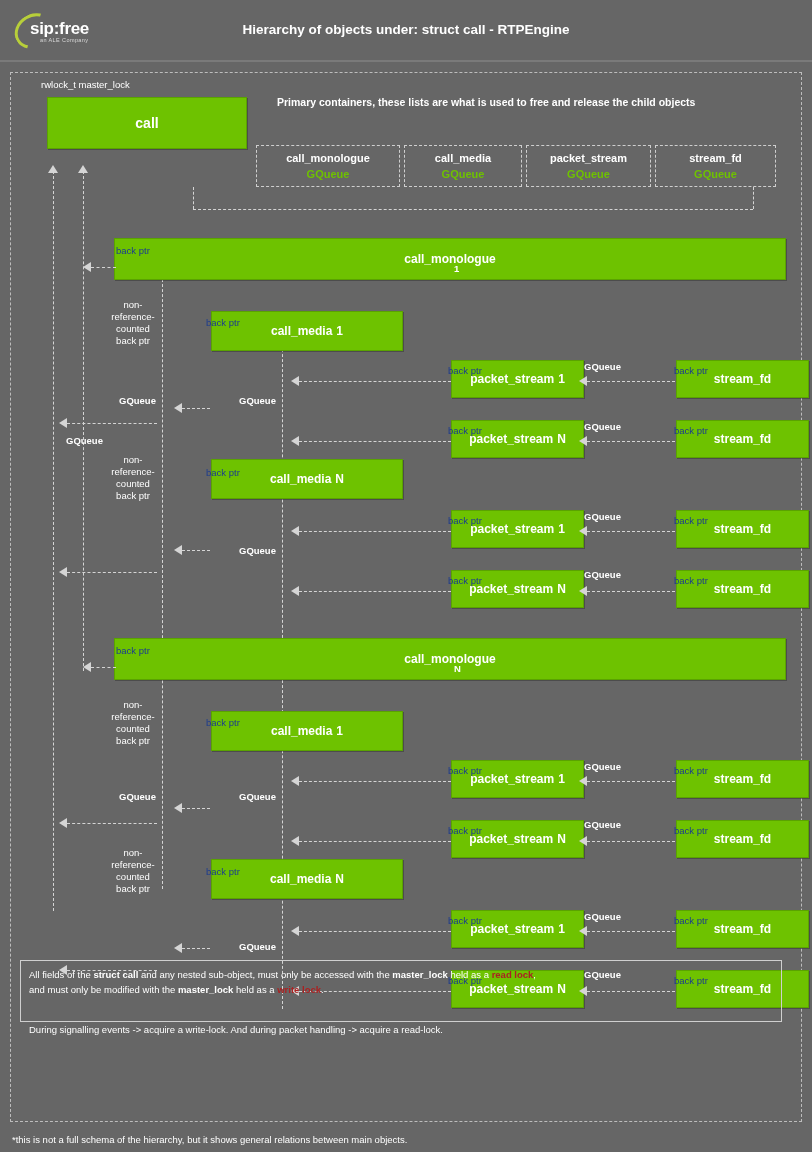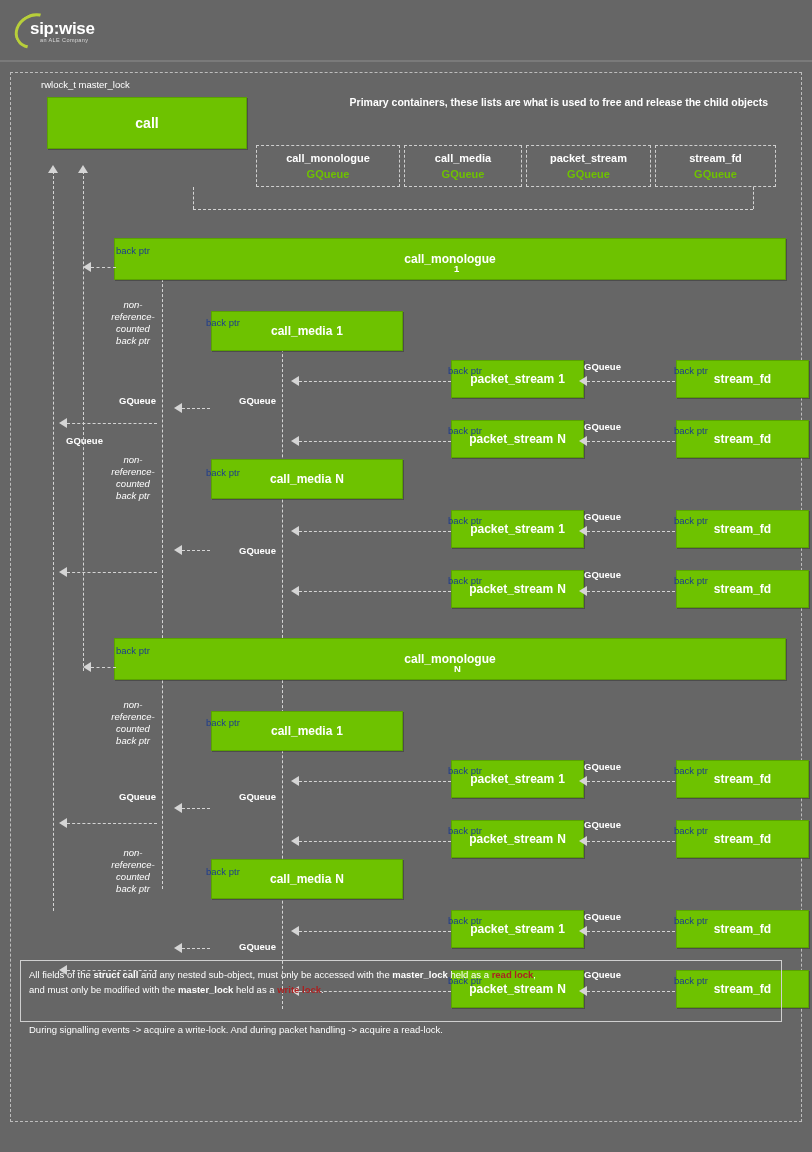--- a/index.html
+++ b/index.html
@@ -74,21 +74,21 @@
 
   
   .lbl {
     position: absolute;
     color: #ffffff;
     font-size: 9.5px;
     line-height: 12px;
     white-space: pre;
   }
   .lbl.blue { color: #1b3b8f; }
-  .lbl.center { text-align: center; font-style: italic; }
+  .lbl.center { text-align: center; }
 
   
   .gbox {
     position: absolute;
     background: #6ec200;
     border: 1px solid #5aa300;
     color: #ffffff;
     font-weight: bold;
     font-size: 12px;
     display: flex;
@@ -102,23 +102,23 @@
   
   #call-box {
     left: 36px; top: 24px;
     width: 200px; height: 52px;
     font-size: 14px;
   }
 
   
   #top-desc {
     position: absolute;
-    left: 257px; top: 22px;
+    left: 266px; top: 22px;
     width: 500px;
-    text-align: right;
+    text-align: left;
     color: #ffffff;
     font-size: 10.5px;
     font-weight: bold;
     line-height: 14.5px;
   }
 
   
   #container-row {
     position: absolute;
     left: 245px; top: 72px;
@@ -182,23 +182,24 @@
   }
 </style>
 </head>
 <body>
 
 <div id="page">
 
   <div id="header">
     <div id="logo">
       <div class="sw-arc"></div>
-      <div class="sw-text">sip:wise</div>
+      <div class="sw-text">sip:free</div>
       <div class="sw-sub">an ALE Company</div>
     </div>
+    <div id="header-title">Hierarchy of objects under: struct call - RTPEngine</div>
   </div>
 
   <div id="frame">
 
     <div class="lbl" style="left:30px; top:6px;">rwlock_t master_lock</div>
 
     <div class="gbox" id="call-box">call</div>
 
     <div id="top-desc">
       <div>Primary containers, these lists are what is used to free and release the child objects</div>
@@ -441,14 +442,15 @@
   <div id="note">
     <div>
       <span>All fields of the </span><b>struct call</b><span> and any nested sub-object, must only be accessed with the </span><b>master_lock</b><span> held as a </span><span class="red">read lock</span><span>,</span>
     </div>
     <div class="row2">
       <span>and must only be modified with the </span><b>master_lock</b><span> held as a </span><span class="red">write lock</span><span>.</span>
     </div>
     <div class="row3">During signalling events -&gt; acquire a write-lock. And during packet handling -&gt; acquire a read-lock.</div>
   </div>
 
+  <div id="footnote">*this is not a full schema of the hierarchy, but it shows general relations between main objects.</div>
 
 </div>
 
 </body></html>

